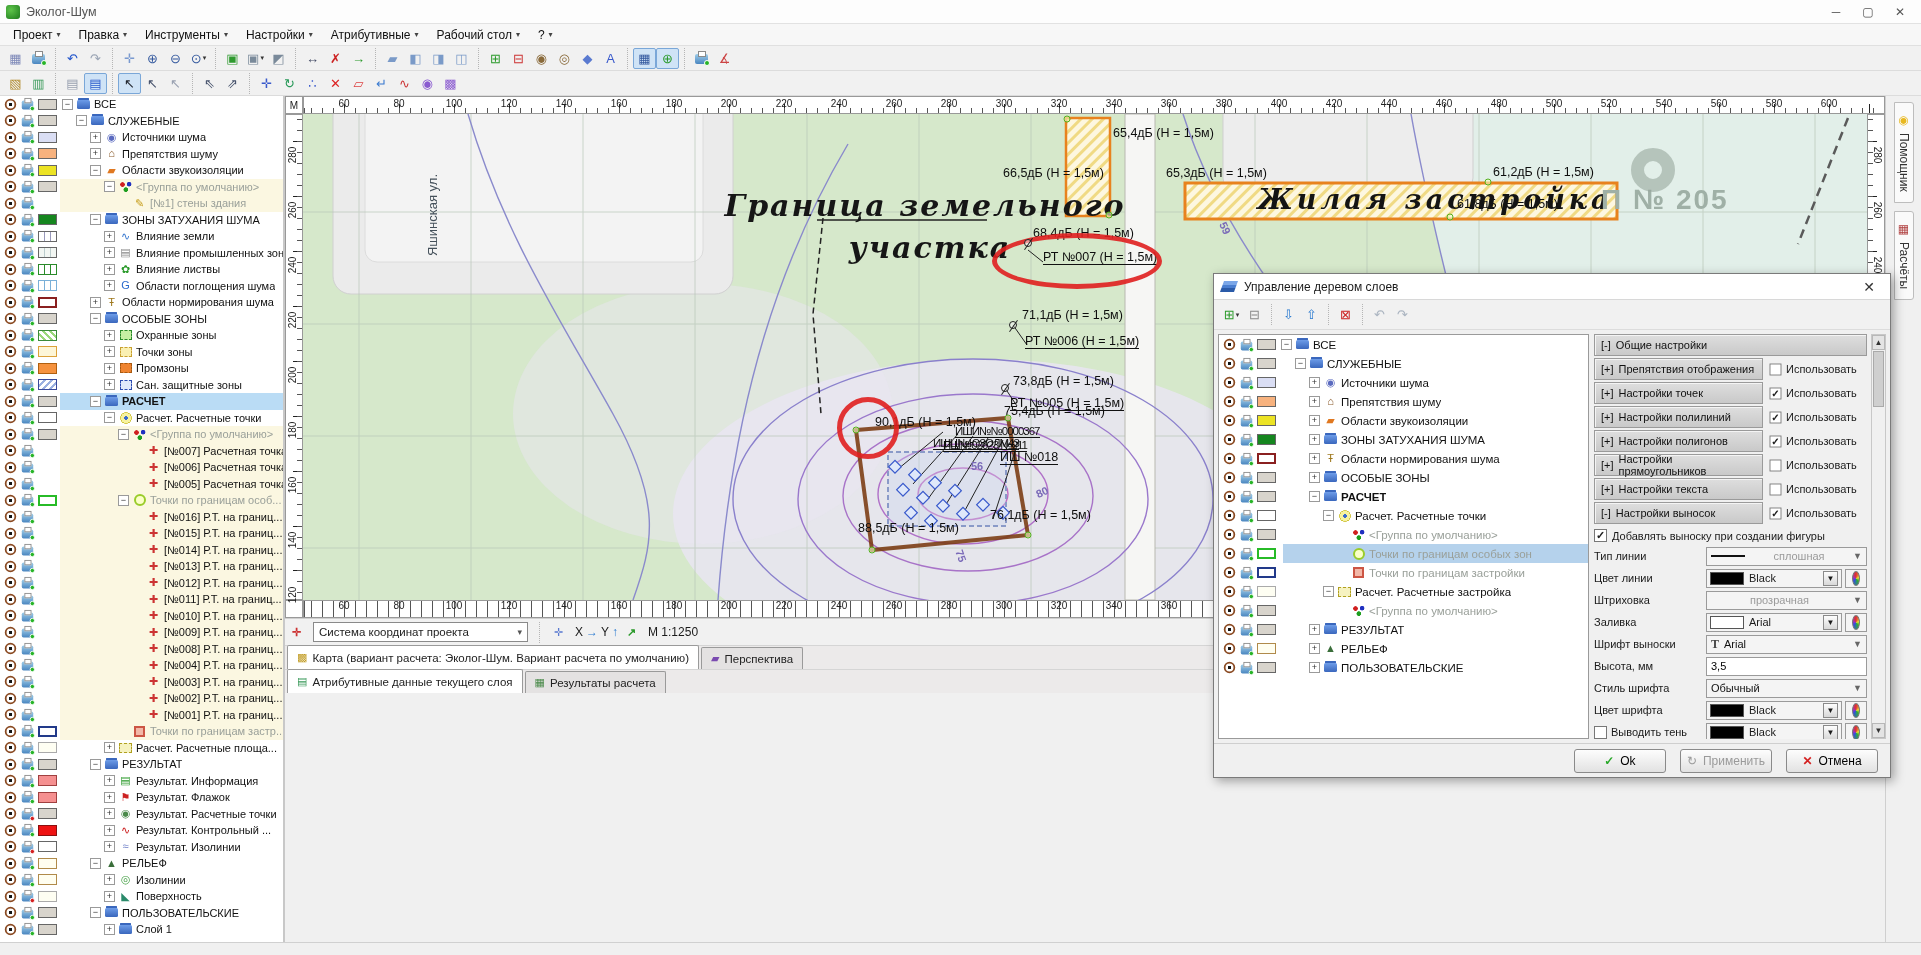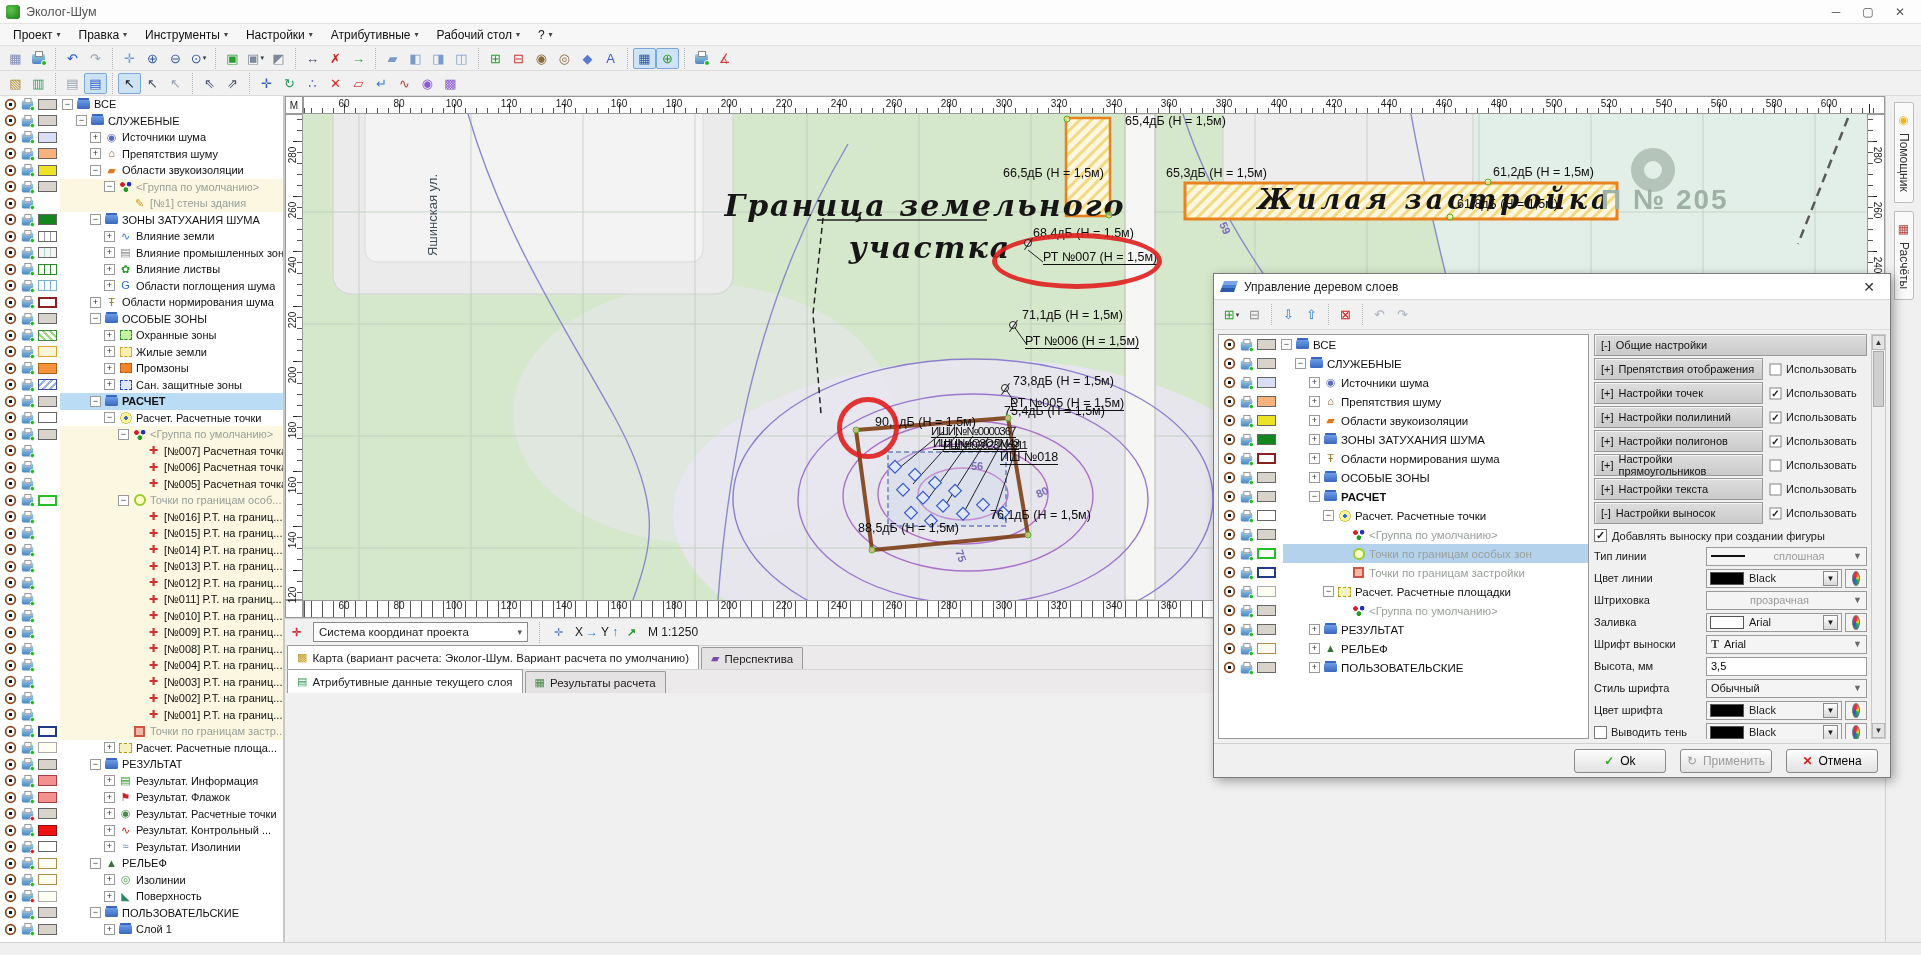--- a/index.html
+++ b/index.html
@@ -528,21 +528,21 @@
             <span class="ic ic-zgreen"></span>
             <span class="tl">Охранные зоны</span>
           </div>
           <div class="trow">
             <span class="eye"></span>
             <span class="prn"></span>
             <span class="sw sw-creamborder"></span>
             <span style="width: 42px;"></span>
             <span class="exp">+</span>
             <span class="ic ic-zyellow"></span>
-            <span class="tl">Жилые земли</span>
+            <span class="tl">Точки зоны</span>
           </div>
           <div class="trow">
             <span class="eye"></span>
             <span class="prn"></span>
             <span class="sw sw-orangefill"></span>
             <span style="width: 42px;"></span>
             <span class="exp">+</span>
             <span class="ic ic-zorange"></span>
             <span class="tl">Промзоны</span>
           </div>
@@ -978,34 +978,34 @@
                 <rect x="616" y="379" width="9" height="9" transform="rotate(45 620 383)"></rect>
                 <rect x="636" y="387" width="9" height="9" transform="rotate(45 640 391)"></rect>
                 <rect x="656" y="395" width="9" height="9" transform="rotate(45 660 399)"></rect>
                 <rect x="604" y="394" width="9" height="9" transform="rotate(45 608 398)"></rect>
                 <rect x="624" y="402" width="9" height="9" transform="rotate(45 628 406)"></rect>
                 <rect x="676" y="386" width="9" height="9" transform="rotate(45 680 390)"></rect>
                 <rect x="696" y="394" width="9" height="9" transform="rotate(45 700 398)"></rect>
               </g>
             </svg>
             <div id="maplabels">
-                <div class="mlab db" style="left: 810px; top: 0; margin-left: 12px;">65,4дБ (Н = 1,5м)</div>
+                <div class="mlab db" style="left: 810px; top: 12px;">65,4дБ (Н = 1,5м)</div>
                 <div class="mlab db" style="left: 700px; top: 52px;">66,5дБ (Н = 1,5м)</div>
                 <div class="mlab db" style="left: 863px; top: 52px;">65,3дБ (Н = 1,5м)</div>
                 <div class="mlab db" style="left: 730px; top: 112px;">68,4дБ (Н = 1,5м)</div>
                 <div class="mlab rt" style="left: 740px; top: 136px;">РТ №007 (Н = 1,5м)</div>
                 <div class="mlab db" style="left: 719px; top: 194px;">71,1дБ (Н = 1,5м)</div>
                 <div class="mlab rt" style="left: 722px; top: 220px;">РТ №006 (Н = 1,5м)</div>
                 <div class="mlab db" style="left: 710px; top: 260px;">73,8дБ (Н = 1,5м)</div>
                 <div class="mlab db" style="left: 701px; top: 290px;">75,4дБ (Н = 1,5м)</div>
                 <div class="mlab rt" style="left: 707px; top: 282px;">РТ №005 (Н = 1,5м)</div>
                 <div class="mlab db" style="left: 1190px; top: 51px;">61,2дБ (Н = 1,5м)</div>
                 <div class="mlab db" style="left: 1154px; top: 83px;">61,8дБ (Н = 1,5м)</div>
                 <div class="mlab db" style="left: 572px; top: 301px;">90,1дБ (Н = 1,5м)</div>
-                <div class="mlab jm" style="left: 628px; top: 311px;">ИШИ№№0000367</div>
+                <div class="mlab jm" style="left: 652px; top: 311px;">ИШИ№№0000367</div>
                 <div class="mlab jm" style="left: 630px; top: 323px;">ИШЦ№ЮЗОЛМ43</div>
                 <div class="mlab jm" style="left: 640px; top: 325px;">ПШ№02023 №211</div>
                 <div class="mlab rt" style="left: 697px; top: 336px;">ИШ №018</div>
                 <div class="mlab db" style="left: 687px; top: 394px;">76,1дБ (Н = 1,5м)</div>
                 <div class="mlab db" style="left: 555px; top: 407px;">88,5дБ (Н = 1,5м)</div>
                 <div class="mlab big" style="left: 622px; top: 74px;">Граница земельного</div>
                 <div class="mlab big" style="left: 627px; top: 116px;">участка</div>
                 <div class="mlab band" style="left: 1132px; top: 70px;">Жилая застройка</div>
                 <div class="mlab plot" style="left: 1298px; top: 70px;">П № 205</div>
                 <div class="mlab street" style="left: 122px; top: 60px;">Яшинская ул.</div>
@@ -1289,21 +1289,21 @@
             <span class="ic ic-sqorange"></span>
             <span class="tl gray">Точки по границам застройки</span>
           </div>
           <div class="trow">
             <span class="eye"></span>
             <span class="prn"></span>
             <span class="sw sw-whitepale"></span>
             <span style="width: 42px;"></span>
             <span class="exp">−</span>
             <span class="ic ic-rectdash"></span>
-            <span class="tl">Расчет. Расчетные площадки</span>
+            <span class="tl">Расчет. Расчетные застройка</span>
           </div>
           <div class="trow">
             <span class="eye"></span>
             <span class="prn"></span>
             <span class="sw sw-gray"></span>
             <span style="width: 56px;"></span>
             <span class="exp nul"></span>
             <span class="ic ic-group"></span>
             <span class="tl gray">&lt;Группа по умолчанию&gt;</span>
           </div>

